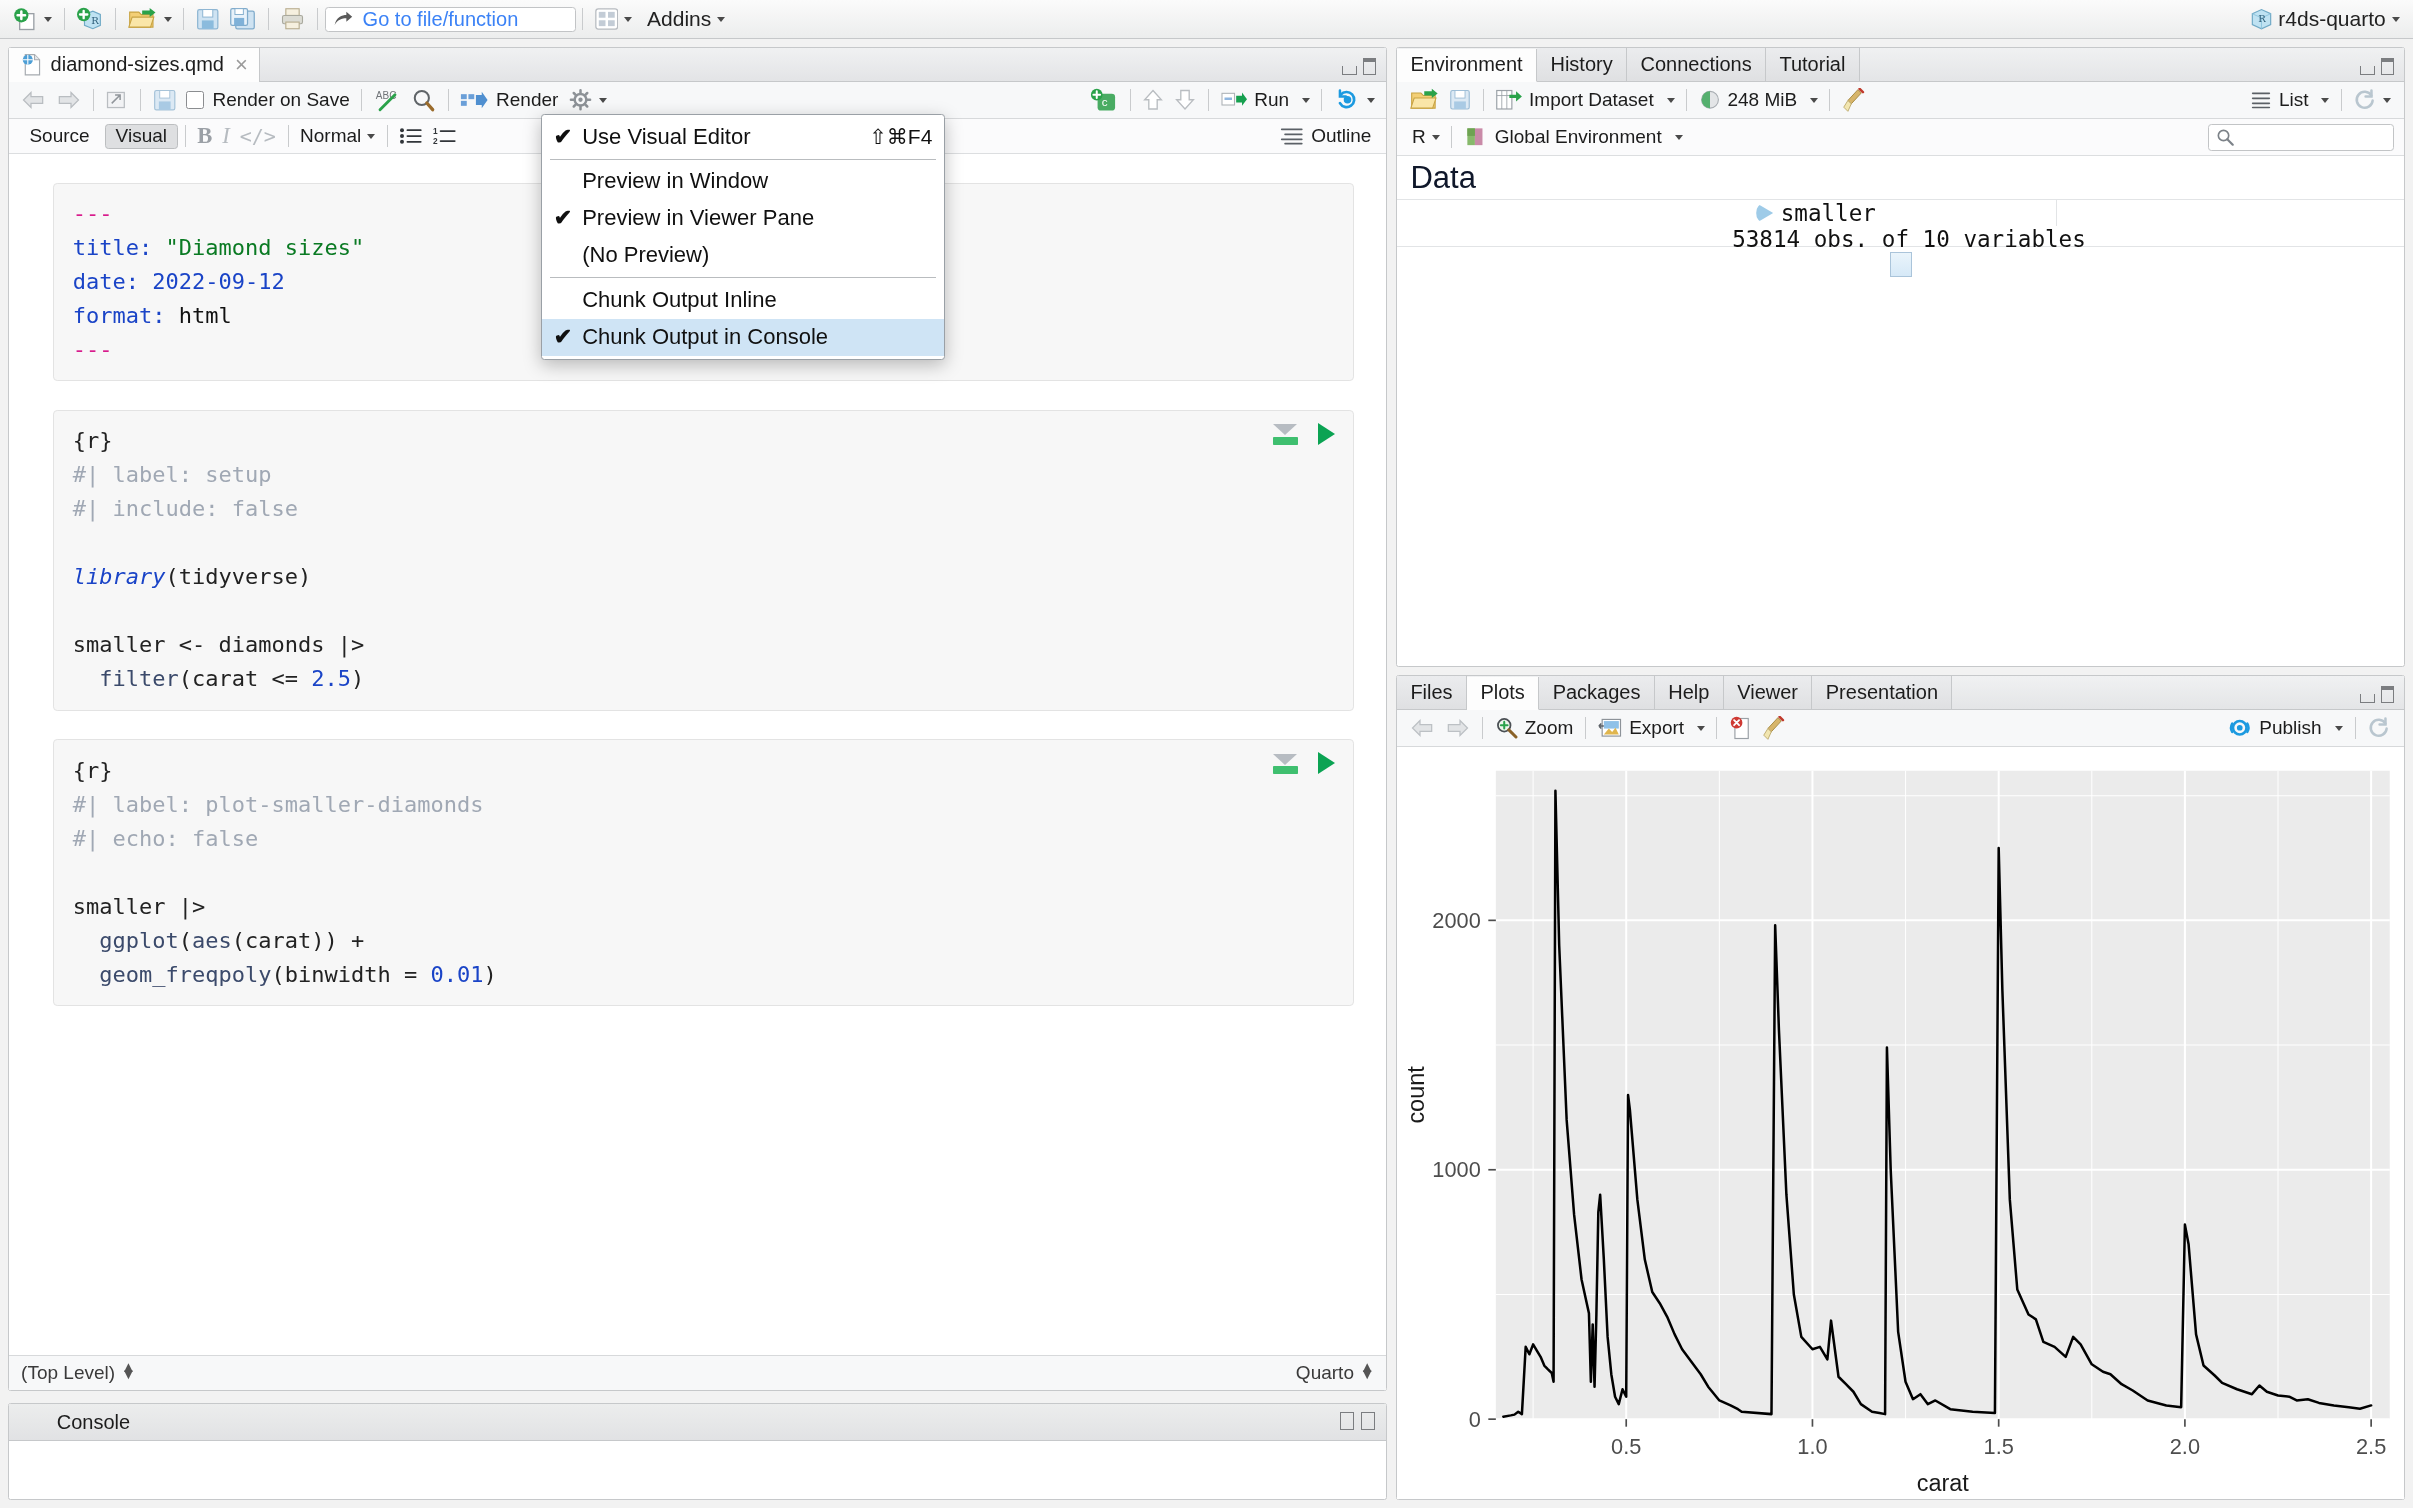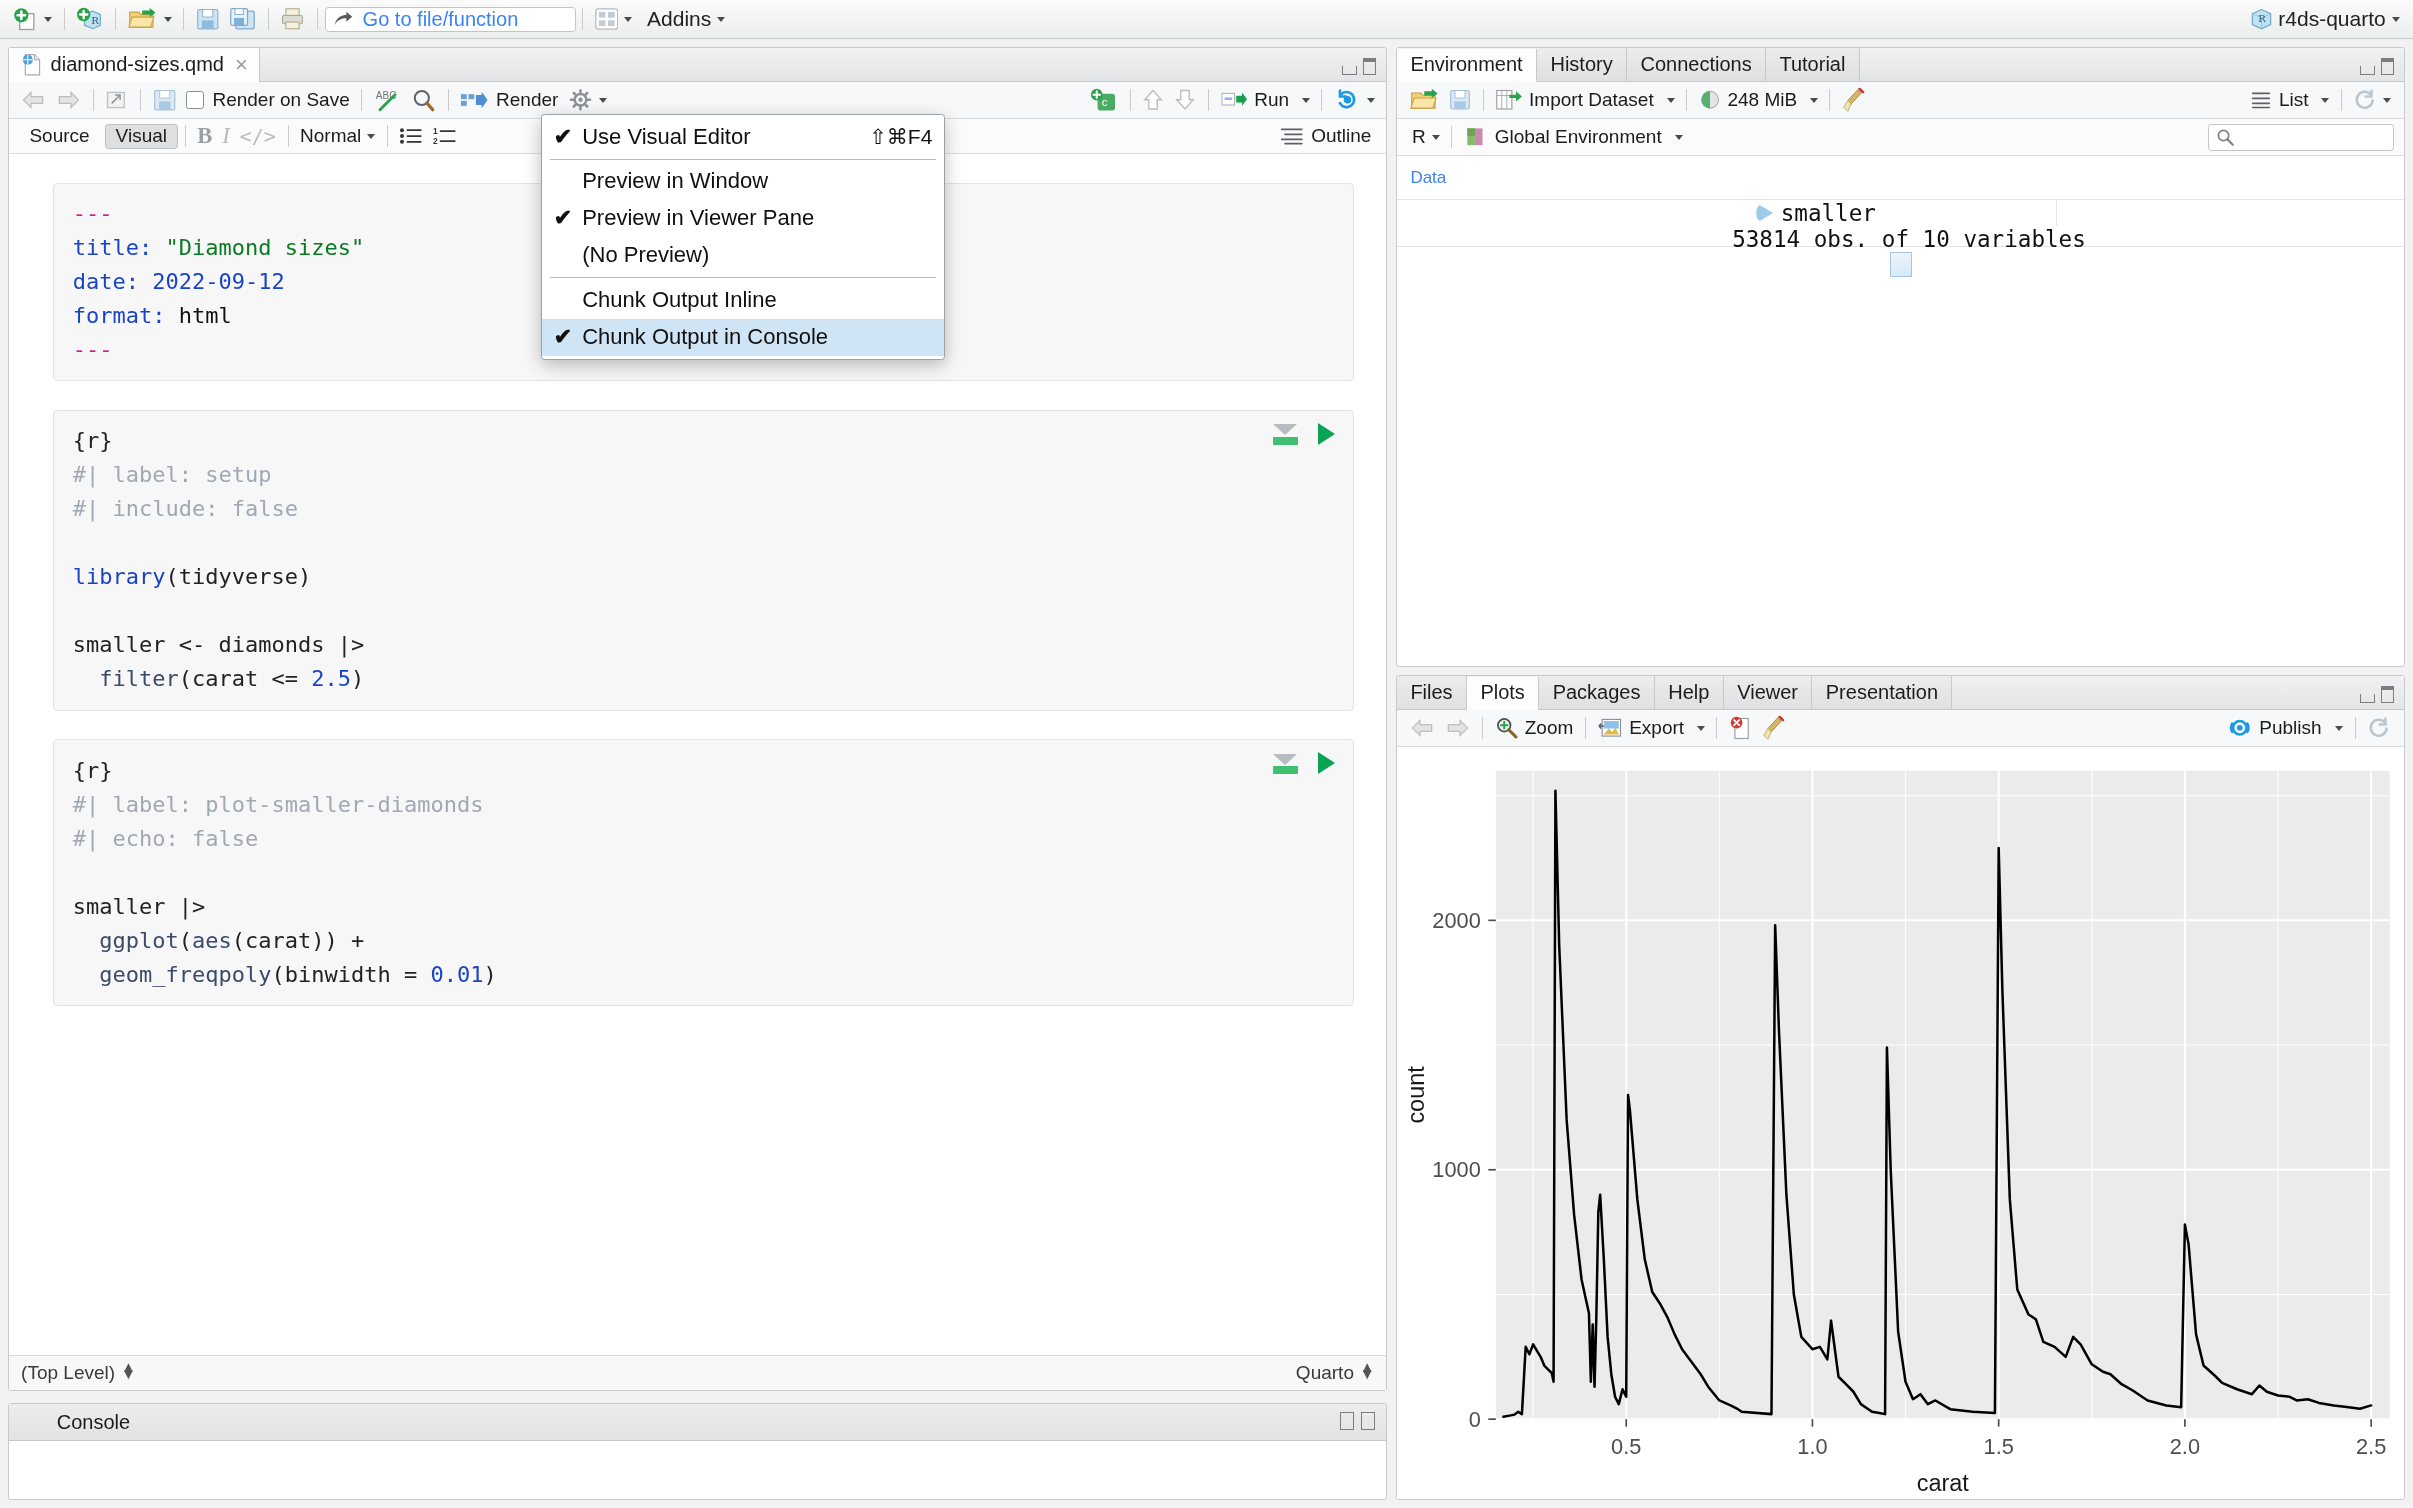--- a/index.html
+++ b/index.html
@@ -98,21 +98,21 @@
   .yamlbox { margin-top:6.7px; }
   code, .mono { font-family:"DejaVu Sans Mono", monospace; }
   .cl { font-family:"DejaVu Sans Mono", monospace; font-size:22px; line-height:34px; white-space:pre; color:#111; }
   .y-dash { color:#d81b8c; }
   .y-key  { color:#1a44c7; }
   .y-str  { color:#0a7a23; }
   .y-num  { color:#1a44c7; }
   .y-plain{ color:#111; }
   .c-cmt  { color:#a0a8b4; }
   .c-fn   { color:#3b4a6b; }
-  .c-kw   { color:#1a44c7; }
+  .c-kw   { color:#1a44c7;font-style:italic; }
   .c-num  { color:#1a44c7; }
   .c-op   { color:#222; }
   .chunk-ctrls { position:absolute; right:18.4px; top:11.7px; display:flex; gap:20px; align-items:center; }
   .ico-settings { width:25px; height:18.4px; position:relative; }
   .ico-settings .tri { width:0;height:0;border-left:12.6px solid transparent;border-right:12.6px solid transparent;border-top:11px solid #b7bcc2; }
   .ico-settings .bar { width:25px;height:7.5px;background:#3fbf6f;margin-top:1.7px;border-radius:0.8px; }
   .ico-run { width:0;height:0;border-top:11px solid transparent;border-bottom:11px solid transparent;border-left:17px solid #0ba353; }
 
   .prose {
     font-size:26px; line-height:42px; color:#111; margin:5px 0 25px 0;
@@ -123,21 +123,21 @@
     background:#eeeeee; padding:2.5px 4.2px; color:#222;
   }
 
   
   #env-pane { left:1396px; top:47px; width:1009px; height:620px; }
   .env-toolbar2 { height:37px; background:#fbfbfc; border-bottom:0.8px solid #dcdee0; display:flex; align-items:center; padding:0 10px; }
   .env-search {
     margin-left:auto; width:186px; height:27px; background:#fff;
     border:0.8px solid #c2c4c6; border-radius:3.4px; display:flex; align-items:center; padding:0 6.7px;
   }
-  .env-sec { height:44px; display:flex; align-items:center; padding:0 13.4px; font-size:17px; color:#3b82f6; border-bottom:0.8px solid #e2e4e6; }
+  .env-sec { height:44px; display:flex; align-items:center; padding:0 13.4px; font-size:31px; color:#0f172a; border-bottom:0.8px solid #e2e4e6; }
   .env-row { height:47px; display:flex; align-items:center; border-bottom:0.8px solid #e2e4e6; font-family:"DejaVu Sans Mono", monospace; font-size:22.6px; color:#111;flex-direction:column; }
   .env-row .c1 { width:312px; display:flex; align-items:center; gap:7.5px; padding-left:11.7px; border-right:0.8px solid #e2e4e6; height:100%; }
   .env-row .c2 { flex:1; padding-left:17px; }
   .env-row .c3 { width:50px; display:flex; align-items:center; justify-content:center; }
   .expander { width:17px;height:20px;border-radius:50%/50%; background:#9ecbe8; clip-path:polygon(0 0,100% 50%,0 100%); }
   .grid-ico { width:22px;height:25px;border:1.7px solid #aac4da; background:linear-gradient(#eaf4fb,#d6e9f7); }
 
   
   #plot-pane { left:1396px; top:675px; width:1009px; height:825px; }
   .plot-area { position:absolute; left:0; right:0; top:71px; bottom:0; background:#fff; overflow:hidden; }

